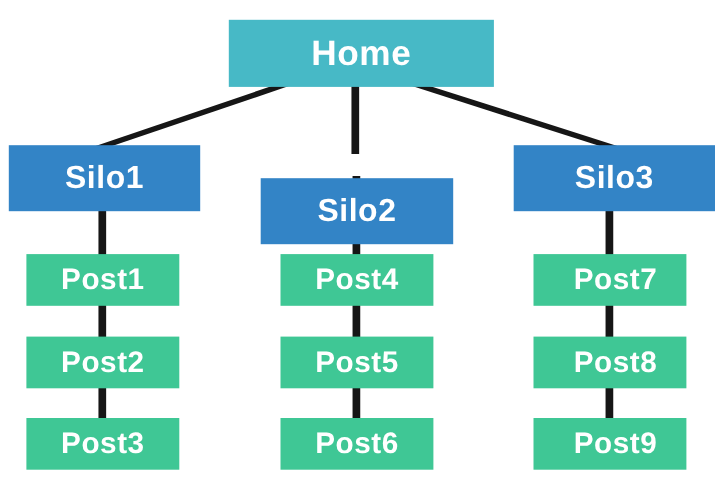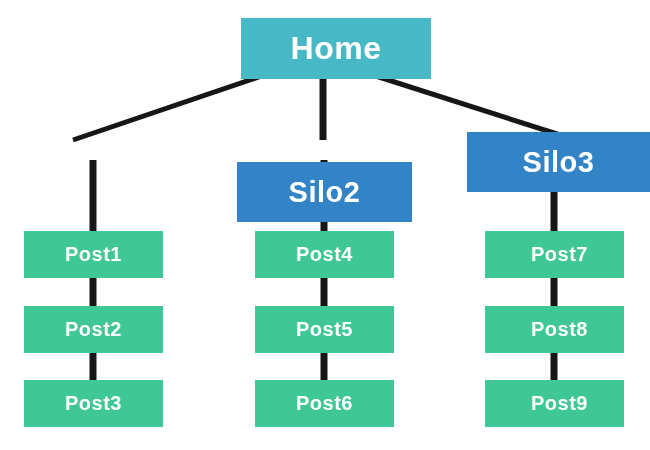--- a/index.html
+++ b/index.html
@@ -32,39 +32,38 @@
     align-items: center;
     justify-content: center;
     color: var(--color-text, #ffffff);
     font-weight: 700;
     letter-spacing: 0.5px;
     box-sizing: border-box;
     user-select: none;
   }
   .node-home {
     left: 208px; top: 18px;
-    width: 190px; height: 61px;
+    width: 241px; height: 61px;
     background: var(--color-home, #47b9c6);
     font-size: 32px;
-    margin-left: 33px;
   }
   .node-silo {
     top: 132px;
     height: 60px;
     background: var(--color-silo, #3384c6);
     font-size: 29px;
   }
   .silo-1 { left: 8px;   width: 174px; }
   .silo-2 { left: 237px; width: 175px; margin-top: 30px; }
   .silo-3 { left: 467px; width: 183px; }
   .node-post {
     width: 139px;
     height: 47px;
     background: var(--color-post, #3fc795);
-    font-size: 20px;
+    font-size: 27px;
   }
   .col-1 .node-post { left: 24px; }
   .col-2 .node-post { left: 255px; }
   .col-3 .node-post { left: 485px; padding-left: 10px; }
   .row-1 { top: 231px; }
   .row-2 { top: 306px; text-align: right; }
   .row-3 { top: 380px; }
 </style>
 </head>
 <body>
@@ -77,20 +76,21 @@
     <line class="v" x1="323" y1="70" x2="323" y2="140"></line>
     <line class="d" x1="357" y1="70" x2="576" y2="140"></line>
 
     <line class="v" x1="93" y1="160" x2="93" y2="410"></line>
     <line class="v" x1="324" y1="160" x2="324" y2="410"></line>
     <line class="v" x1="554" y1="160" x2="554" y2="410"></line>
   </svg>
 
   <div class="node node-home">Home</div>
 
+  <div class="node node-silo silo-1">Silo1</div>
   <div class="node node-silo silo-2">Silo2</div>
   <div class="node node-silo silo-3">Silo3</div>
 
   <div class="col-1">
     <div class="node node-post row-1">Post1</div>
     <div class="node node-post row-2">Post2</div>
     <div class="node node-post row-3">Post3</div>
   </div>
 
   <div class="col-2">

